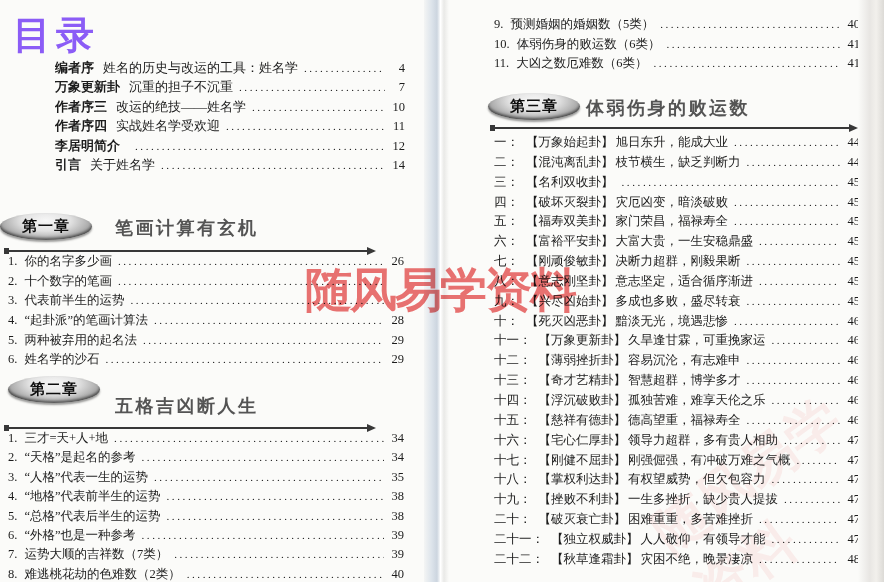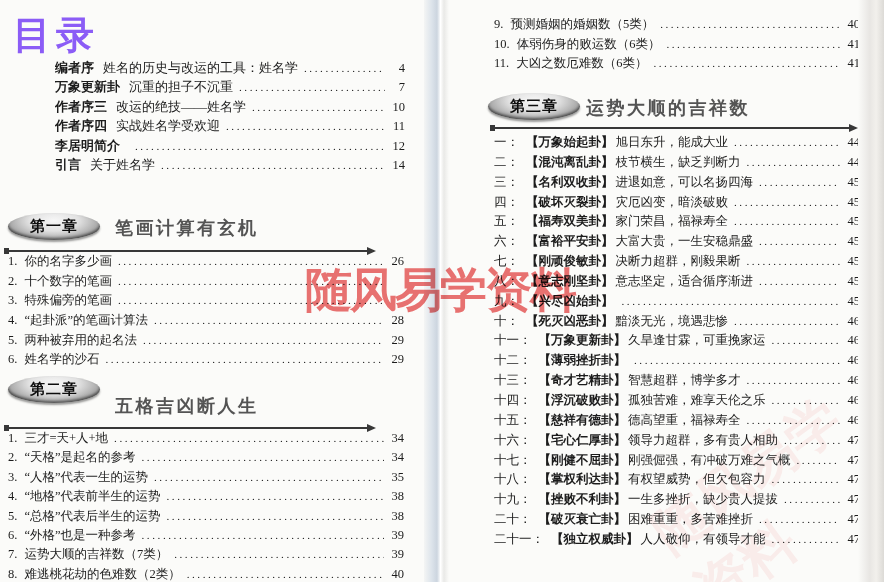--- a/index.html
+++ b/index.html
@@ -16,21 +16,21 @@
   .list{position:absolute;z-index:2;}
   .row{display:flex;align-items:baseline;white-space:nowrap;overflow:hidden;}
   .front .row{height:19.4px;line-height:19.4px;font-size:13px;}
   .fl{font-weight:bold;margin-right:9px;}
   .items .row{font-size:12.5px;}
   .c1 .row{height:19.7px;line-height:19.7px;}
   .c2 .row{height:19.4px;line-height:19.4px;}
   .cc .row{height:19.6px;line-height:19.6px;}
   .c3 .row{height:19.85px;line-height:19.85px;}
   .no{flex:none;margin-right:7px;}
-  .gua{font-weight:bold;margin-right:2px;}
+  .gua{font-weight:normal;margin-right:2px;}
   .leader{flex:1 1 auto;overflow:hidden;white-space:nowrap;margin:0 4px 0 6px;
           font-size:11px;letter-spacing:2.6px;color:#141414;}
   .leader::after{content:"....................................................................................................";}
   .pg{flex:none;min-width:16px;text-align:right;font-size:12.5px;}
   .badge{position:absolute;z-index:2;width:92px;height:27px;border-radius:50%;
          display:flex;align-items:center;justify-content:center;
          background:radial-gradient(ellipse at 50% 28%,#f7f7f7 0%,#e2e2e2 38%,#ababab 68%,#3d3d3d 100%);
          box-shadow:0 2px 2px rgba(40,40,40,.45), inset 0 -2px 3px rgba(0,0,0,.5);
          font-family:"Liberation Sans",sans-serif;font-weight:bold;font-size:15px;color:#0d0d0d;letter-spacing:1px;}
   .chap-title{position:absolute;z-index:2;font-family:"Liberation Sans",sans-serif;
@@ -87,40 +87,40 @@
         <span class="pg">12</span>
       </div>
     <div class="row">
         <span class="fl">引言</span>
         <span>关于姓名学</span>
         <span class="leader"></span>
         <span class="pg">14</span>
       </div>
   </div>
 
-  <div class="badge" style="left:8px;top:213px;">第一章</div>
+  <div class="badge" style="left:0;top:213px;">第一章</div>
   <div class="chap-title" style="left:115px;top:216px;">笔画计算有玄机</div>
   <div class="rule" style="left:4px;top:250px;width:370px;"></div>
 
   <div class="list items c1" style="left:8px;top:252px;width:396px;">
     <div class="row">
         <span class="no">1.</span>
         <span>你的名字多少画</span>
         <span class="leader"></span>
         <span class="pg">26</span>
       </div>
     <div class="row">
         <span class="no">2.</span>
         <span>十个数字的笔画</span>
         <span class="leader"></span>
         <span class="pg"></span>
       </div>
     <div class="row">
         <span class="no">3.</span>
-        <span>特殊偏旁的笔画</span>
+        <span>代表前半生的运势</span>
         <span class="leader"></span>
         <span class="pg"></span>
       </div>
     <div class="row">
         <span class="no">4.</span>
         <span>“起卦派”的笔画计算法</span>
         <span class="leader"></span>
         <span class="pg">28</span>
       </div>
     <div class="row">
@@ -207,42 +207,41 @@
       </div>
     <div class="row">
         <span class="no">11.</span>
         <span>大凶之数厄难数（6类）</span>
         <span class="leader"></span>
         <span class="pg">41</span>
       </div>
   </div>
 
   <div class="badge" style="left:488px;top:93px;">第三章</div>
-  <div class="chap-title" style="left:586px;top:96px;">运势大顺的吉祥数</div>
+  <div class="chap-title" style="left:586px;top:96px;">体弱伤身的败运数</div>
   <div class="rule" style="left:490px;top:127px;width:366px;"></div>
 
   <div class="list items c3" style="left:494px;top:133px;width:366px;">
     <div class="row">
         <span class="no">一：</span>
         <span class="gua">【万象始起卦】</span>
         <span>旭日东升，能成大业</span>
         <span class="leader"></span>
         <span class="pg">44</span>
       </div>
     <div class="row">
         <span class="no">二：</span>
         <span class="gua">【混沌离乱卦】</span>
         <span>枝节横生，缺乏判断力</span>
         <span class="leader"></span>
         <span class="pg">44</span>
       </div>
     <div class="row">
         <span class="no">三：</span>
         <span class="gua">【名利双收卦】</span>
-        <span>进退如意，可以名扬四海</span>
         <span class="leader"></span>
         <span class="pg">45</span>
       </div>
     <div class="row">
         <span class="no">四：</span>
         <span class="gua">【破坏灭裂卦】</span>
         <span>灾厄凶变，暗淡破败</span>
         <span class="leader"></span>
         <span class="pg">45</span>
       </div>
@@ -270,40 +269,42 @@
     <div class="row">
         <span class="no">八：</span>
         <span class="gua">【意志刚坚卦】</span>
         <span>意志坚定，适合循序渐进</span>
         <span class="leader"></span>
         <span class="pg">45</span>
       </div>
     <div class="row">
         <span class="no">九：</span>
         <span class="gua">【兴尽凶始卦】</span>
+        <span>多成也多败，盛尽转衰</span>
         <span class="leader"></span>
         <span class="pg">45</span>
       </div>
     <div class="row">
         <span class="no">十：</span>
         <span class="gua">【死灭凶恶卦】</span>
         <span>黯淡无光，境遇悲惨</span>
         <span class="leader"></span>
         <span class="pg">46</span>
       </div>
     <div class="row">
         <span class="no">十一：</span>
         <span class="gua">【万象更新卦】</span>
         <span>久旱逢甘霖，可重挽家运</span>
         <span class="leader"></span>
         <span class="pg">46</span>
       </div>
     <div class="row">
         <span class="no">十二：</span>
         <span class="gua">【薄弱挫折卦】</span>
+        <span>容易沉沦，有志难申</span>
         <span class="leader"></span>
         <span class="pg">46</span>
       </div>
     <div class="row">
         <span class="no">十三：</span>
         <span class="gua">【奇才艺精卦】</span>
         <span>智慧超群，博学多才</span>
         <span class="leader"></span>
         <span class="pg">46</span>
       </div>
@@ -356,19 +357,26 @@
         <span class="leader"></span>
         <span class="pg">47</span>
       </div>
     <div class="row">
         <span class="no">二十一：</span>
         <span class="gua">【独立权威卦】</span>
         <span>人人敬仰，有领导才能</span>
         <span class="leader"></span>
         <span class="pg">47</span>
       </div>
+    <div class="row">
+        <span class="no">二十二：</span>
+        <span class="gua">【秋草逢霜卦】</span>
+        <span>灾困不绝，晚景凄凉</span>
+        <span class="leader"></span>
+        <span class="pg">48</span>
+      </div>
   </div>
 
   <div class="gutter"></div>
   <div class="edge"></div>
   <div class="wm-main">随风易学资料</div>
 
 </div>
 
 </body></html>

